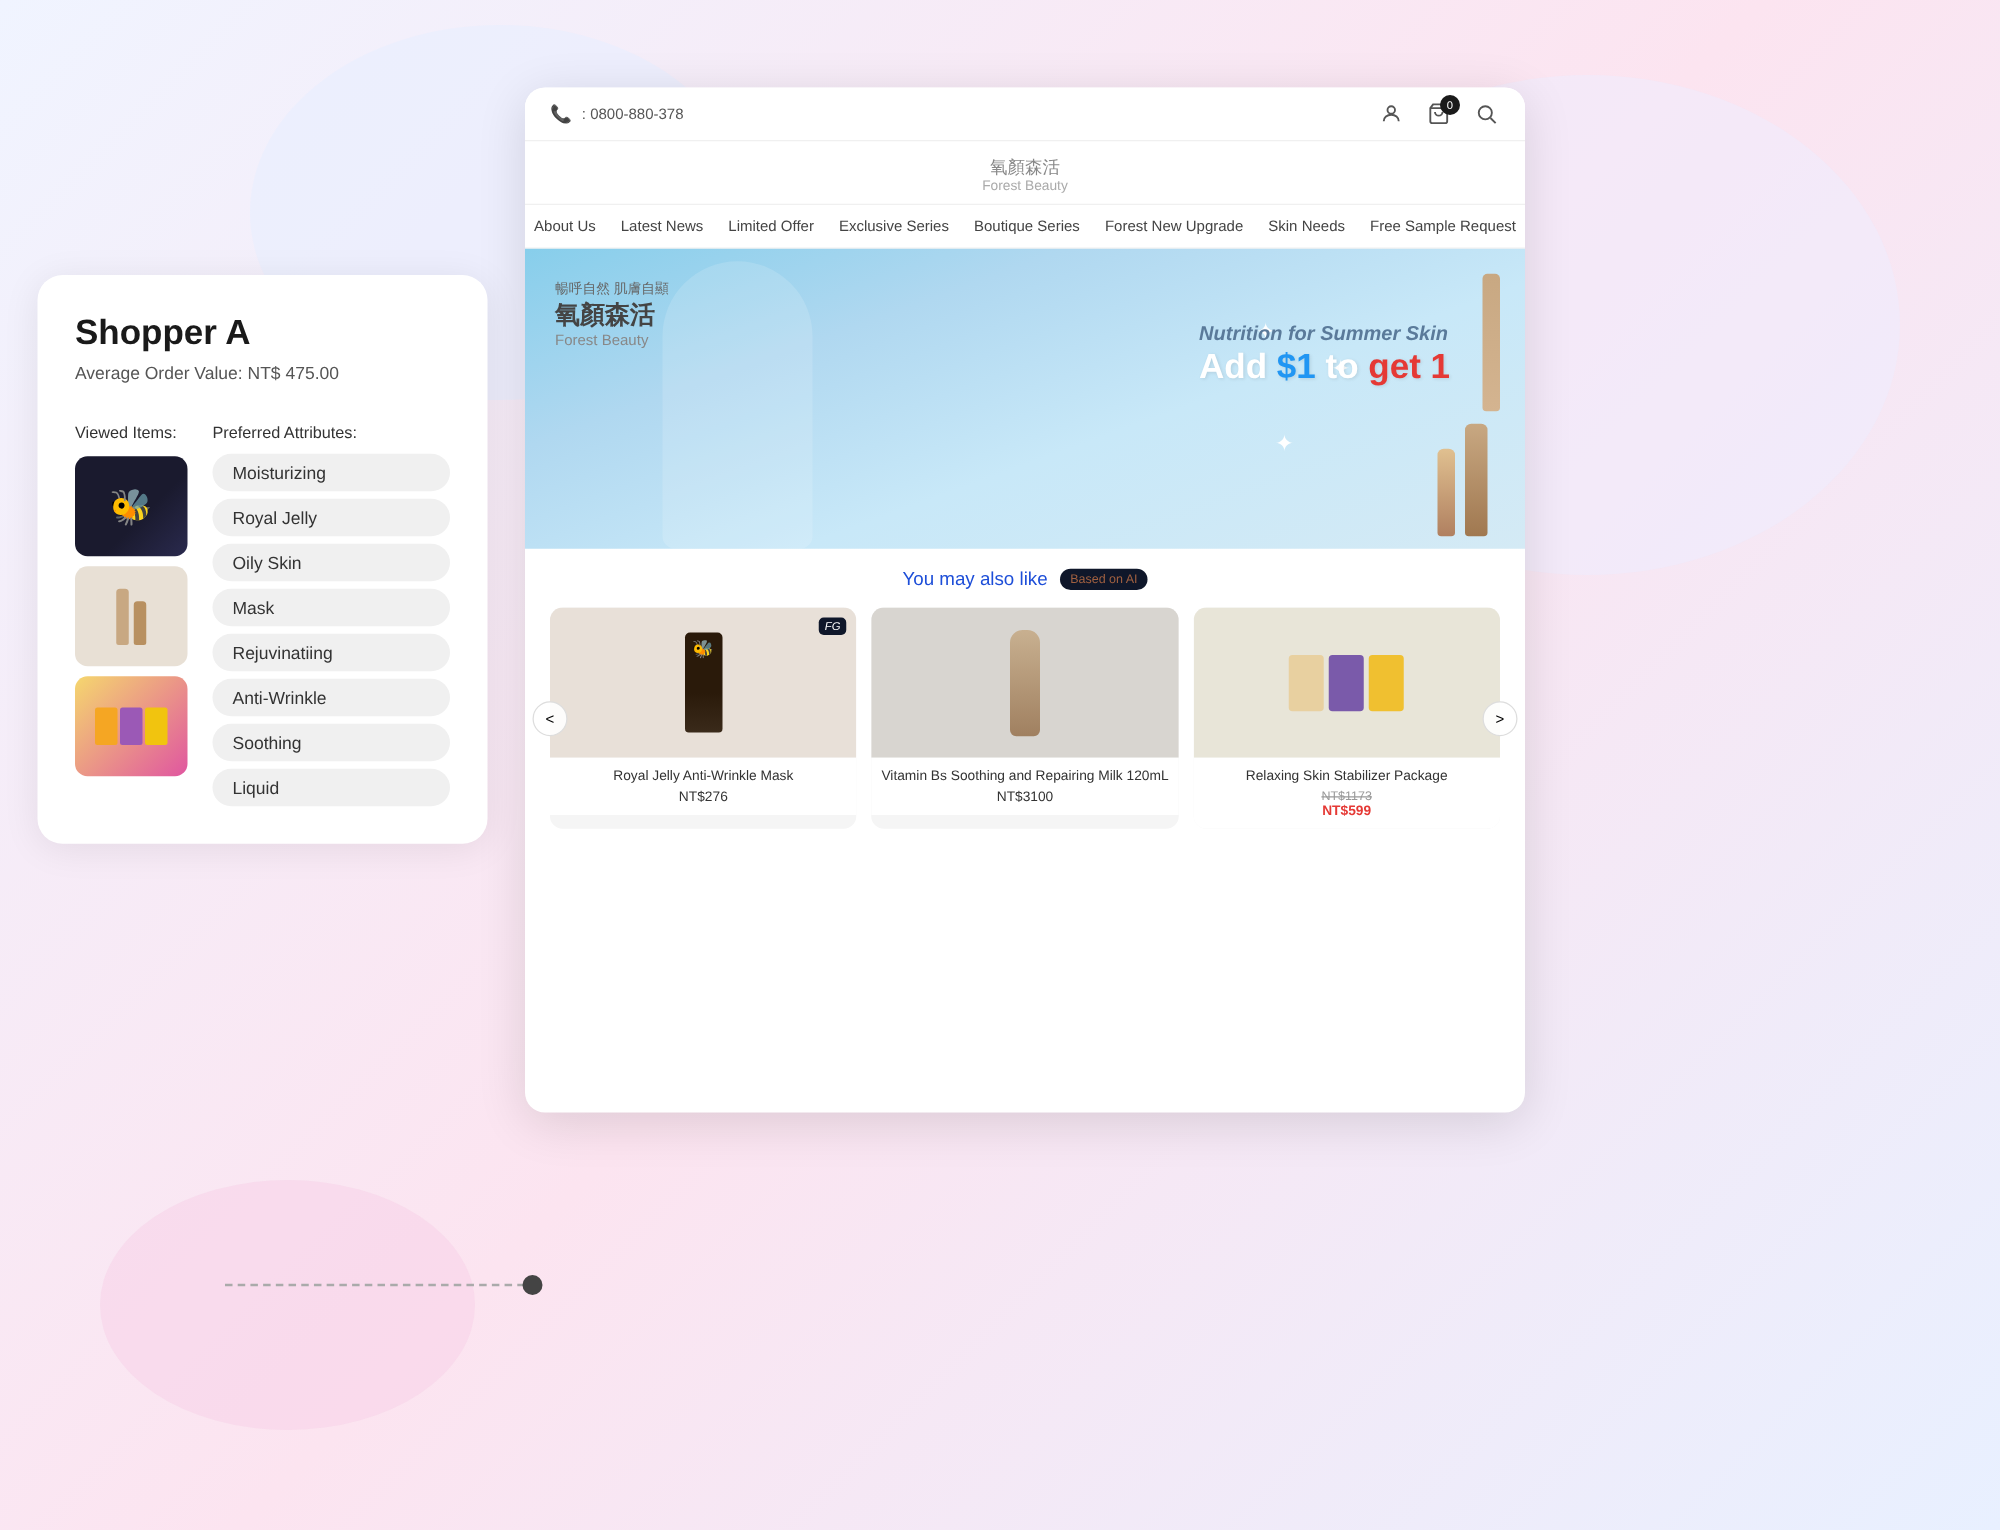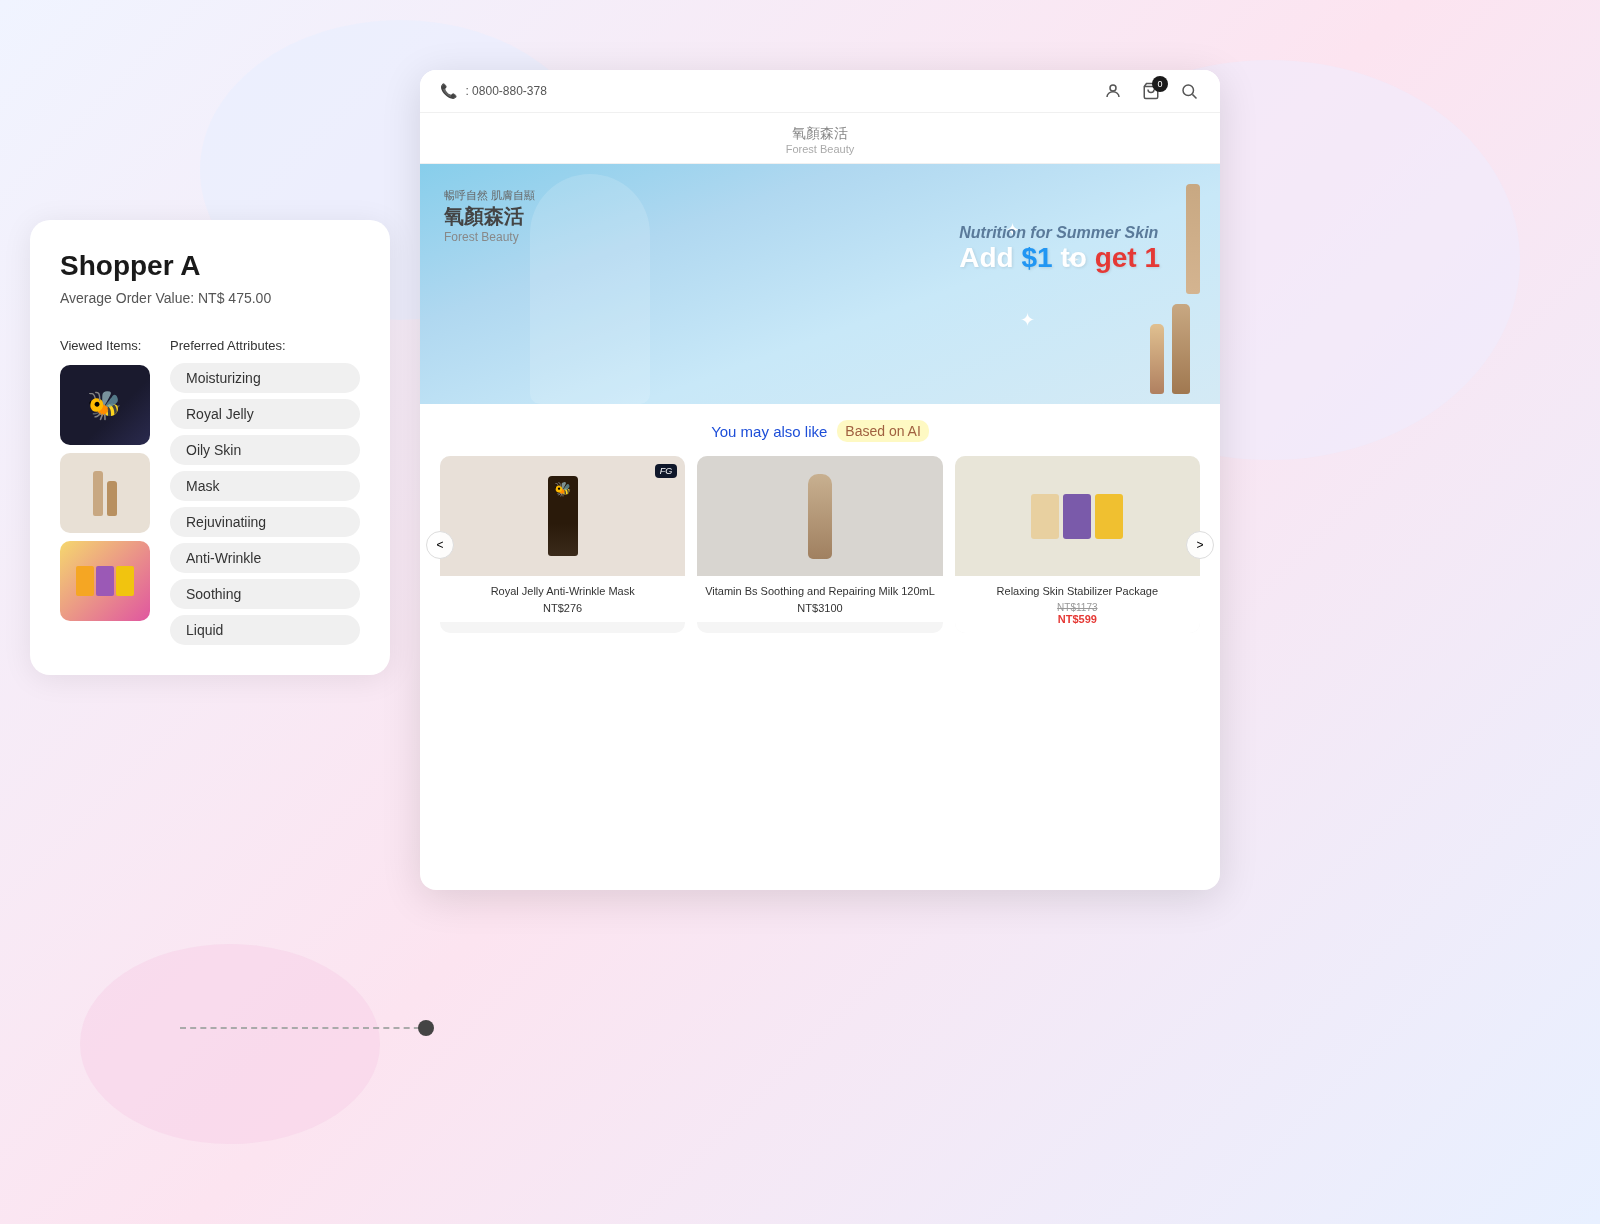--- a/index.html
+++ b/index.html
@@ -350,23 +350,23 @@
       align-items: center;
       justify-content: center;
       gap: 10px;
       margin-bottom: 14px;
     }
     .also-like-title {
       font-size: 15px;
       color: #1d4ed8;
     }
     .also-like-badge {
-      background: #fef9c3;
+      background: #0f172a;
       color: #a06040;
-      font-size: 14px;
+      font-size: 10px;
       padding: 3px 8px;
       border-radius: 10px;
     }
 
     
     .product-grid {
       display: flex;
       gap: 12px;
       position: relative;
     }
@@ -556,20 +556,30 @@
     <div style="display:flex; justify-content:center; align-items:center; gap:6px;">
       <div>
         <div class="brand-name-zh" style="font-size:14px;color:#888;font-weight:500;">
           氧顏森活
         </div>
         <div class="brand-name-en">Forest Beauty</div>
       </div>
     </div>
   </div>
 
+  <div class="nav-bar">
+    <span class="nav-item">About Us</span>
+    <span class="nav-item">Latest News</span>
+    <span class="nav-item">Limited Offer</span>
+    <span class="nav-item">Exclusive Series</span>
+    <span class="nav-item">Boutique Series</span>
+    <span class="nav-item">Forest New Upgrade</span>
+    <span class="nav-item">Skin Needs</span>
+    <span class="nav-item">Free Sample Request</span>
+  </div>
 
   <div class="hero-banner">
     <div class="hero-brand-overlay">
       <div style="font-size:11px;color:#666;">暢呼自然 肌膚自顯</div>
       <div style="font-size:20px;font-weight:700;color:#444;">氧顏森活</div>
       <div style="font-size:12px;color:#888;">Forest Beauty</div>
     </div>
 
     <div class="hero-sparkle" style="right:200px; top:55px;">✦</div>
     <div class="hero-sparkle" style="right:140px; top:85px;">✦</div>

